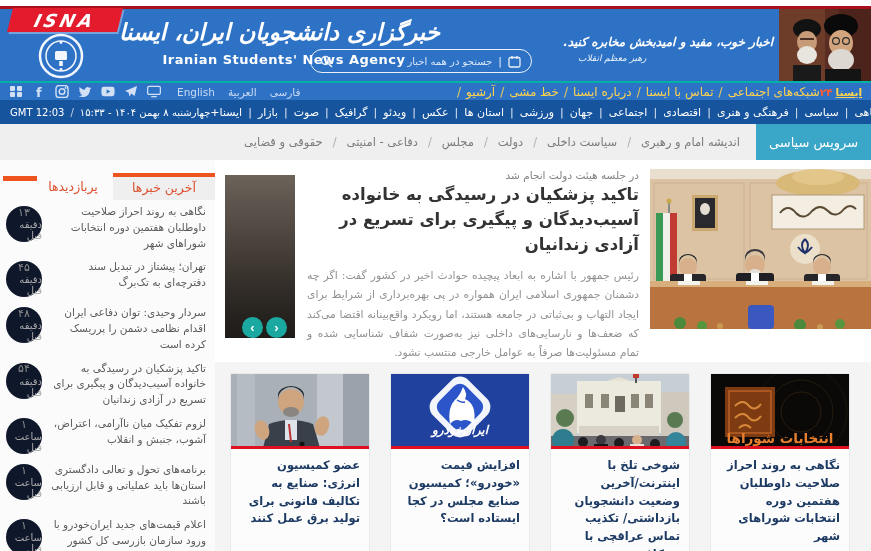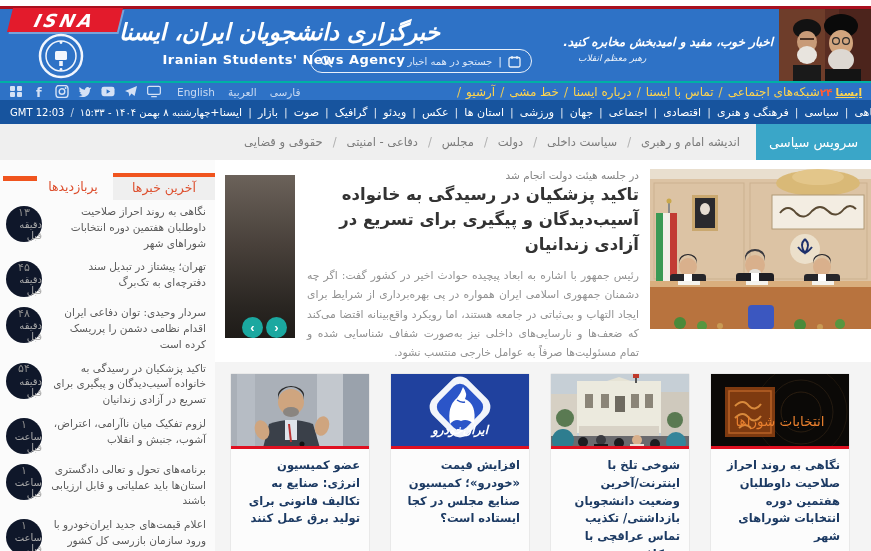--- a/index.html
+++ b/index.html
@@ -101,21 +101,21 @@
   .ftime { margin-top:13px; display:flex; align-items:center; gap:5px; font-size:10.5px; color:#9b9b9b; }
 
   
   .cards-band { position:absolute; top:362px; left:215px; right:0; bottom:0; background:#f4f4f4; }
   .cards { position:absolute; top:373px; right:21px; display:flex; direction:rtl; gap:20px; }
   .card { width:140px; background:#fcfcfc; border:1px solid #e9e9e9; border-radius:2px; cursor:pointer; }
   .card-img { position:relative; width:100%; height:72px; overflow:hidden; }
   .card-img svg { display:block; }
   .img-caption { position:absolute; left:0; right:0; text-align:center; direction:rtl; }
   .cap-white { bottom:9px; color:#fff; font-weight:bold; font-style:italic; font-size:12px; }
-  .cap-orange { bottom:17px; color:#e87f2e; font-weight:normal; font-size:13.5px; }
+  .cap-orange { bottom:0; color:#e87f2e; font-weight:bold; font-size:13.5px; }
   .card-line { height:3px; background:#e01021; }
   .card-title { padding:8px 9px 10px; font-size:11.5px; font-weight:bold; color:#1c3a63;
     line-height:1.55; text-align:right; direction:rtl; }
 </style>
 </head>
 <body>
 
 <div class="page">
 
   <div class="strip-red"></div>

